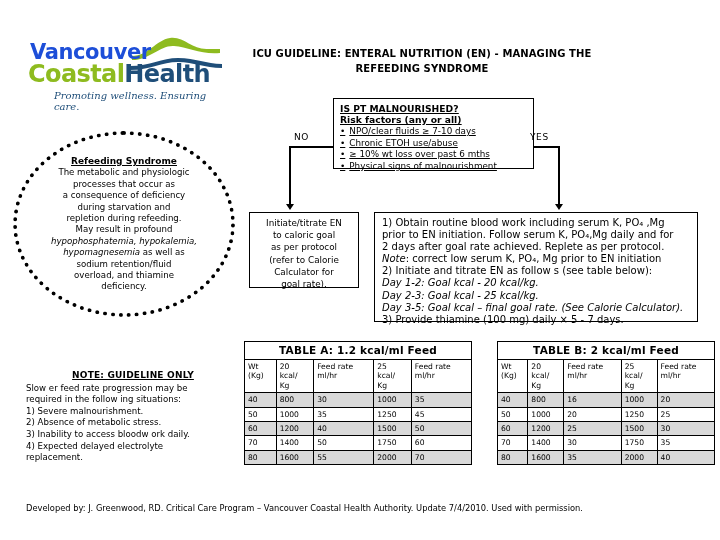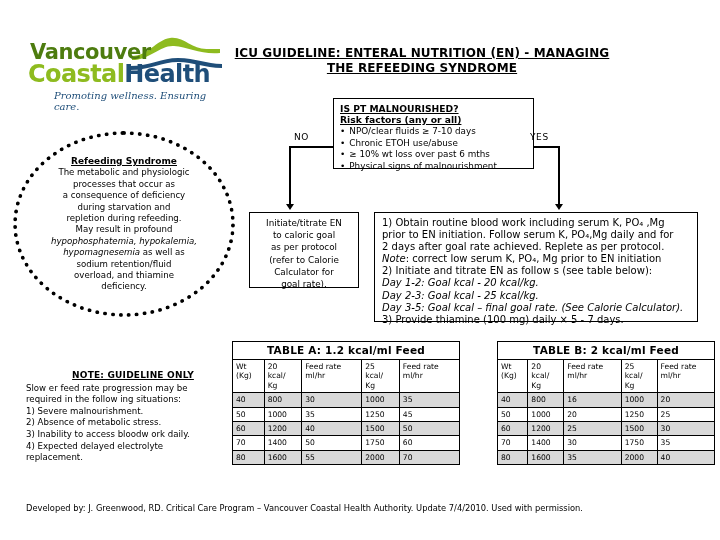--- a/index.html
+++ b/index.html
@@ -29,21 +29,21 @@
     top: 38px;
     width: 196px;
     height: 70px;
   }
   .logo-word1 {
     position: absolute;
     left: 4px; top: 2px;
     font-family: "DejaVu Sans", sans-serif;
     font-weight: bold;
     font-size: 21px;
-    color: #4d7c0f;
+    color: #1d4ed8;
     letter-spacing: -0.4px;
   }
   .logo-word2 {
     position: absolute;
     left: 2px; top: 22px;
     font-family: "DejaVu Sans", sans-serif;
     font-weight: bold;
     font-size: 24px;
     letter-spacing: -0.6px;
   }
@@ -61,23 +61,22 @@
 
   
   .main-title {
     position: absolute;
     left: 226px;
     top: 46px;
     width: 392px;
     text-align: center;
     font-family: "DejaVu Sans", sans-serif;
     font-weight: bold;
-    font-size: 12px;
+    font-size: 10px;
     line-height: 15px;
-    text-decoration: underline;
     letter-spacing: 0.1px;
   }
 
   
   .oval {
     position: absolute;
     left: 13px;
     top: 131px;
     width: 222px;
     height: 186px;
@@ -107,20 +106,21 @@
     border: 1px solid #000;
     box-sizing: border-box;
     background: #fff;
   }
   .mal-box {
     left: 333px;
     top: 98px;
     width: 201px;
     height: 71px;
     padding: 4px 5px 0 6px;
+    text-decoration: underline;
   }
   .mal-h1, .mal-h2 {
     font-weight: bold;
     text-decoration: underline;
     font-size: 9.2px;
     line-height: 11px;
   }
   .mal-list {
     margin: 1px 0 0 0;
     padding: 0;
@@ -189,21 +189,21 @@
     text-align: center;
     font-weight: bold;
     text-decoration: underline;
     font-size: 9px;
     letter-spacing: 0.2px;
     margin-bottom: 1px;
   }
 
   
   .tbl-wrap { position: absolute; }
-  .tbl-a { left: 232px; top: 341px; width: 228px; }
+  .tbl-a { left: 244px; top: 341px; width: 228px; }
   .tbl-b { left: 480px; top: 341px; width: 218px; margin-left: 17px; }
 
   table.feed {
     border-collapse: collapse;
     width: 100%;
     table-layout: fixed;
   }
   table.feed td, table.feed th {
     border: 1px solid #000;
     font-size: 7.6px;

